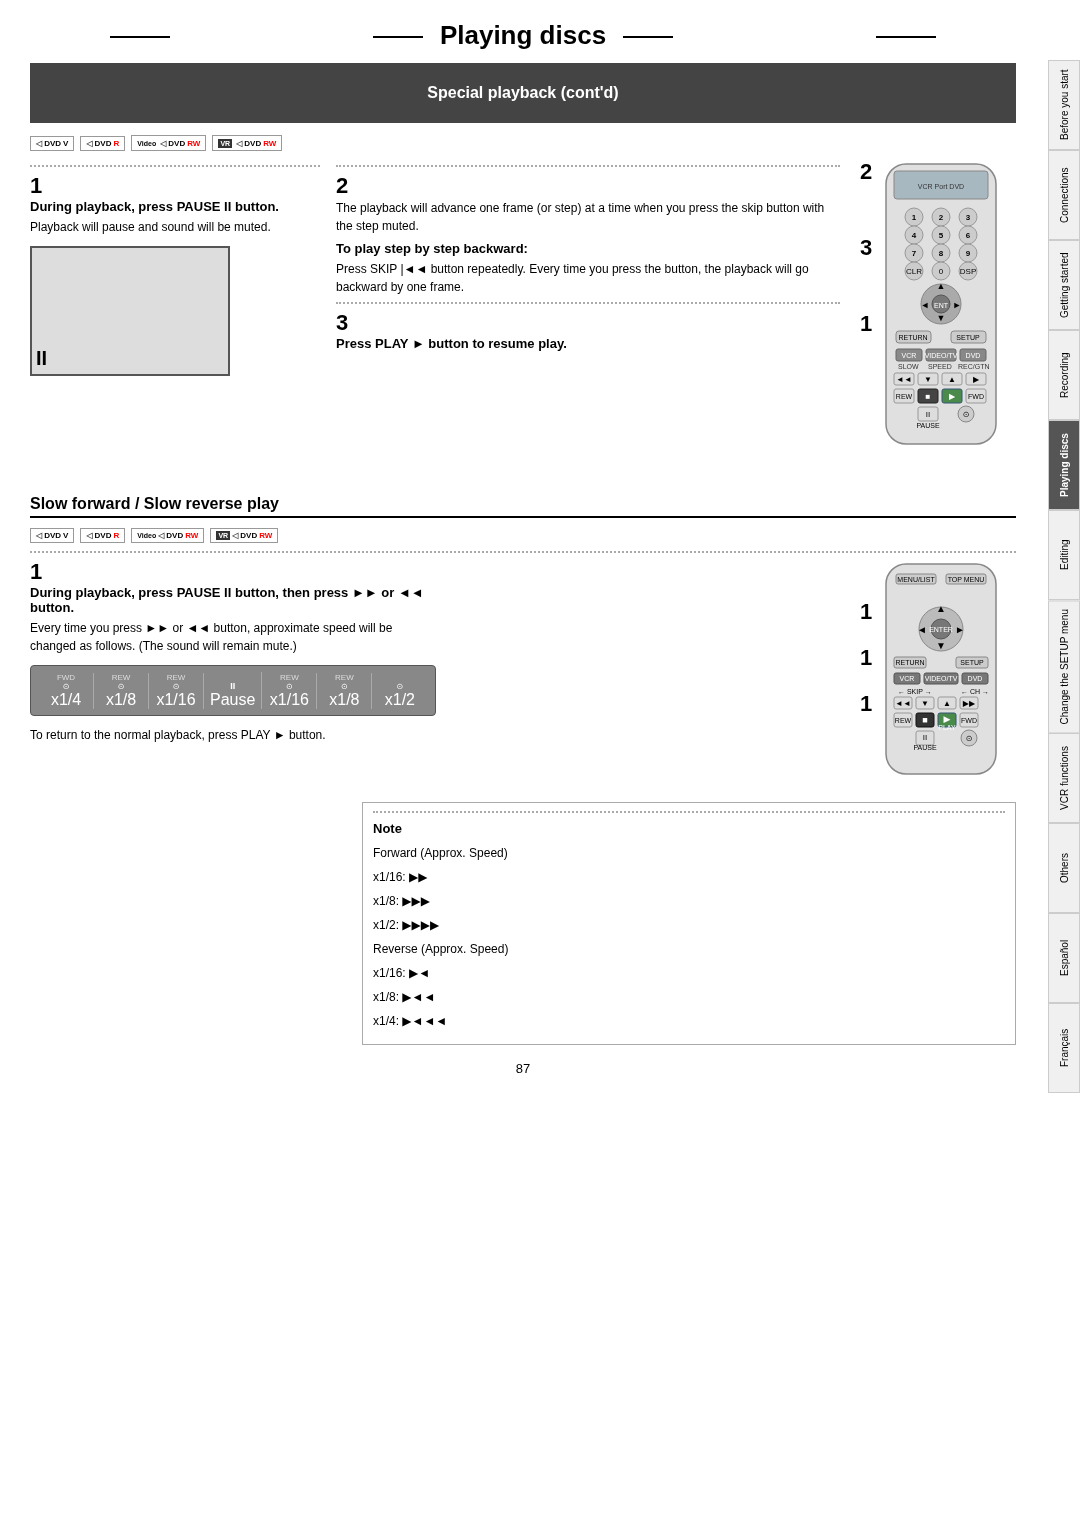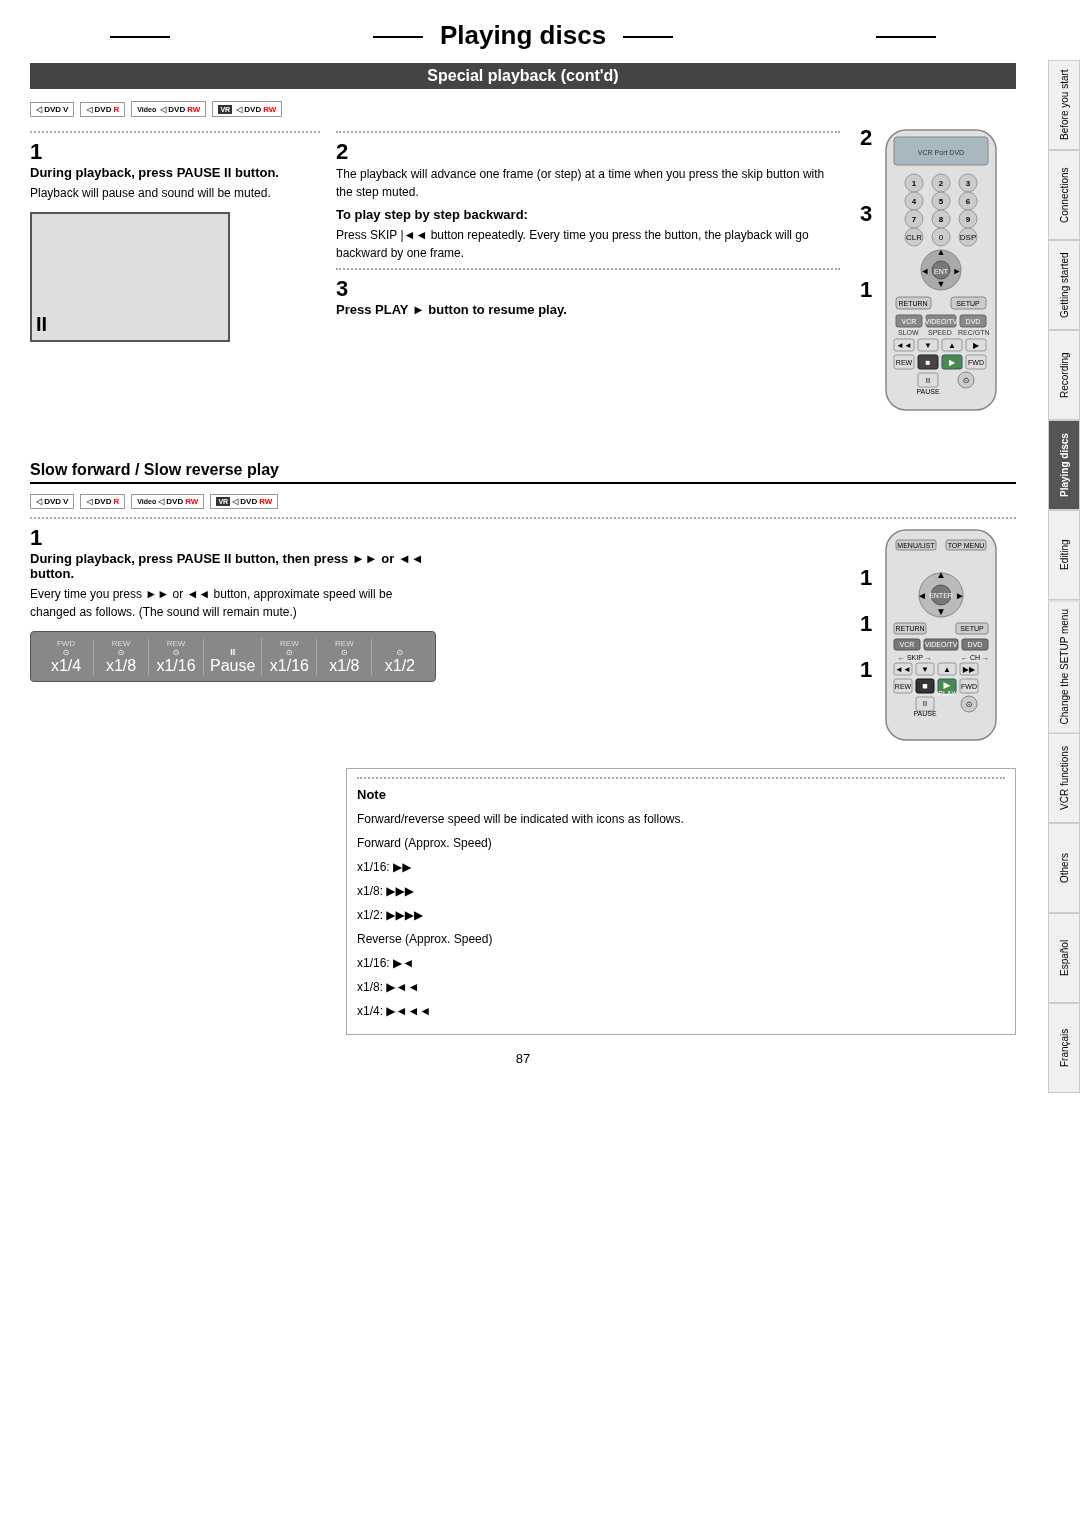--- a/index.html
+++ b/index.html
@@ -70,21 +70,21 @@
     .page-title::before { left: 80px; }
     .page-title::after { right: 80px; }
 
     
     .section-header {
       background: #444;
       color: #fff;
       text-align: center;
       font-size: 16px;
       font-weight: bold;
-      padding: 4px 10px;
+      padding: 21px 10px;
       margin-bottom: 12px;
     }
 
     
     .subsection-title {
       font-size: 16px;
       font-weight: bold;
       border-bottom: 2px solid #000;
       padding-bottom: 3px;
       margin-bottom: 10px;
@@ -489,20 +489,21 @@
             <span style="font-size:8px;">⊙</span>
             <span class="label">x1/8</span>
           </div>
           <div class="speed-item">
             <span style="font-size:8px; color:#ddd;">&nbsp;</span>
             <span style="font-size:8px;">⊙</span>
             <span class="label">x1/2</span>
           </div>
         </div>
 
+        <div class="normal-text">To return to the normal playback, press PLAY ► button.</div>
       </div>
 
       <div class="main-center">
         
       </div>
 
       <div class="main-right">
         <div class="slow-remote-wrapper">
           <div class="slow-markers">
             <div class="marker-num">1</div>
@@ -564,26 +565,25 @@
               <text x="49" y="181" text-anchor="middle" font-size="8">II</text>
               <text x="49" y="191" text-anchor="middle" font-size="7">PAUSE</text>
               <circle cx="93" cy="179" r="8" fill="#ccc" stroke="#888"></circle>
               <text x="93" y="182" text-anchor="middle" font-size="8">⊙</text>
             </svg>
           </div>
         </div>
       </div>
     </div>
 
-    <div style="display:flex; gap:16px; margin-top:10px;">
+    <div style="display:flex; gap:32px; margin-top:10px;">
       <div style="flex: 0 0 300px;"></div>
       <div class="note-box" style="flex:1;">
         <div class="note-dotted"></div>
         <div class="note-title">Note</div>
-        <div class="normal-text">Forward/reverse speed will be indicated with icons as follows.</div>
         <div class="normal-text">Forward (Approx. Speed)</div>
         <div class="normal-text">x1/16: ▶▶</div>
         <div class="normal-text">x1/8: ▶▶▶</div>
         <div class="normal-text">x1/2: ▶▶▶▶</div>
         <div class="normal-text">Reverse (Approx. Speed)</div>
         <div class="normal-text">x1/16: ▶◄</div>
         <div class="normal-text">x1/8: ▶◄◄</div>
         <div class="normal-text">x1/4: ▶◄◄◄</div>
       </div>
     </div>

